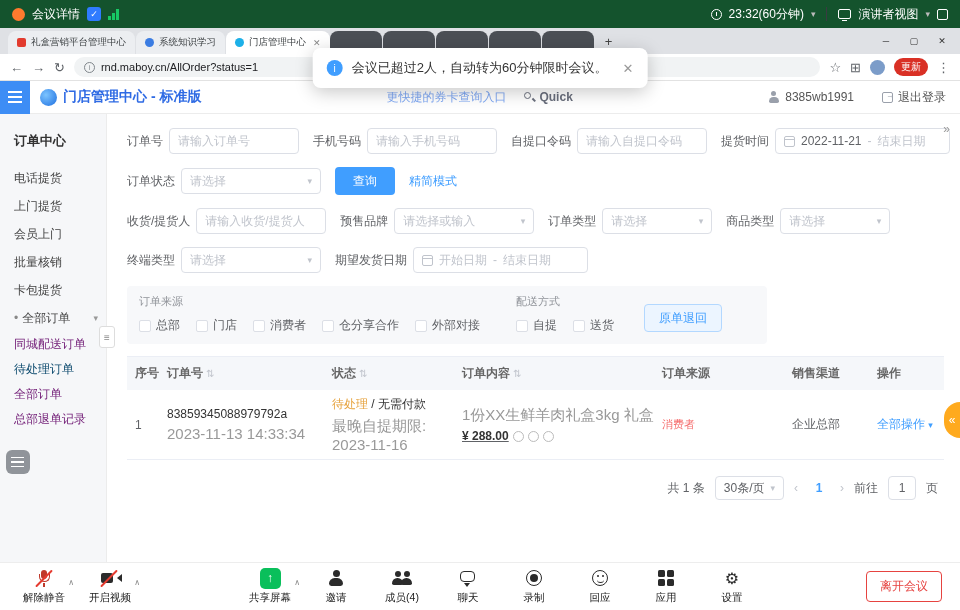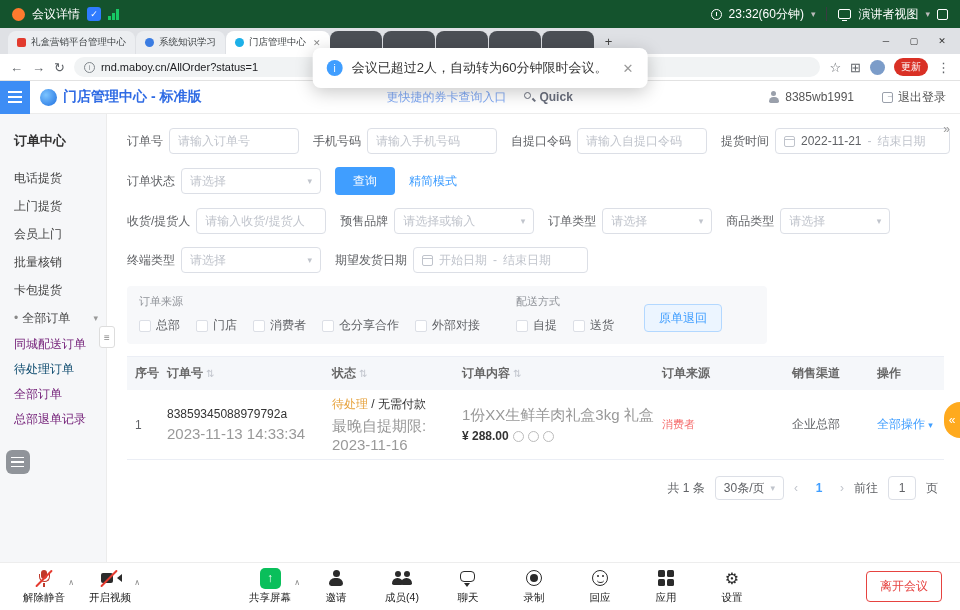--- a/index.html
+++ b/index.html
@@ -110,21 +110,21 @@
   .thead { display:flex; align-items:center; height:34px; background:#f5f7fa; border-top:1px solid #ebeef5; margin-top:12px; font-size:12px; color:#666; font-weight:bold; }
   .trow { display:flex; align-items:center; min-height:56px; border-bottom:1px solid #ebeef5; font-size:12px; color:#606266; padding:6px 0; }
   .c { padding-right:6px; }
   .c1{width:40px; padding-left:8px;} .c2{width:165px} .c3{width:130px} .c4{width:200px} .c5{width:130px} .c6{width:85px} .c7{width:66px}
   .sort { color:#c0c4cc; font-size:10px; margin-left:3px; font-weight:normal; }
   .l1 { color:#333; }
   .l2 { color:#999; font-size:15px; margin-top:4px; }
   .st-orange { color:#e6a23c; }
   .red { color:#f56c6c; font-size:11px; }
   .blue { color:#409eff; }
-  .price { display:flex; align-items:center; gap:4px; margin-top:4px; }
+  .price { display:flex; align-items:center; gap:4px; margin-top:4px;text-decoration:underline; }
   .price b { color:#333; font-size:12px; }
   .mini-ic { width:11px; height:11px; border:1px solid #bbb; border-radius:50%; display:inline-block; }
 
   
   .pager { display:flex; align-items:center; justify-content:flex-end; gap:10px; padding:16px 6px; font-size:12px; color:#606266; }
   .psize { height:24px; border:1px solid #dcdfe6; border-radius:4px; display:flex; align-items:center; gap:6px; padding:0 8px; color:#606266; }
   .parrow { color:#c0c4cc; font-size:12px; }
   .pnum { width:22px; height:22px; line-height:22px; text-align:center; color:#409eff; font-weight:bold; }
   .pgoto-input { width:28px; height:24px; border:1px solid #dcdfe6; border-radius:4px; text-align:center; line-height:22px; color:#606266; }
 

